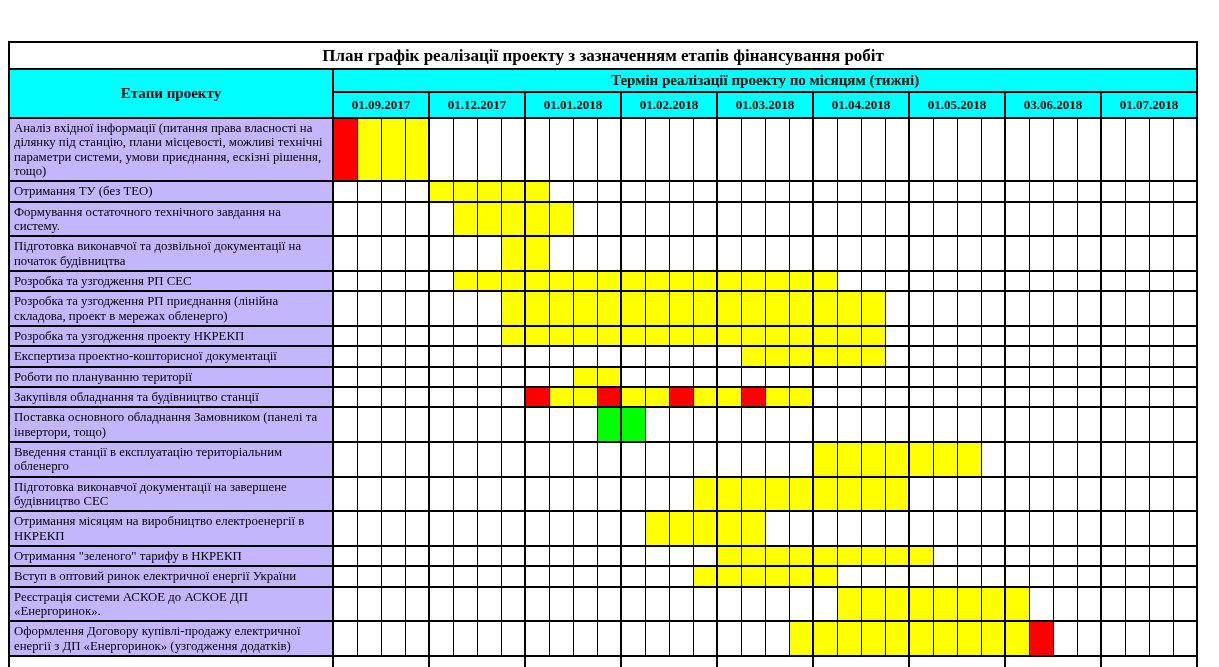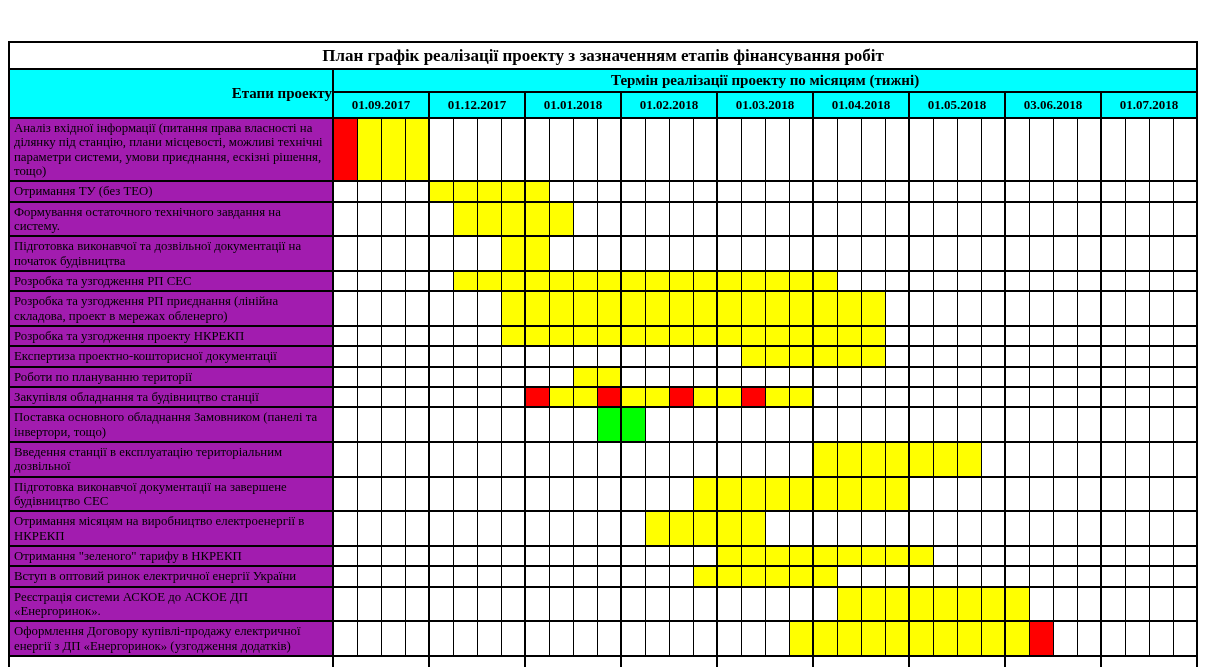--- a/index.html
+++ b/index.html
@@ -8,25 +8,25 @@
   .wrap{margin:5px 8px 0 8px;}
   table{border-collapse:collapse;table-layout:fixed;width:1190px;}
   td,th{border:1px solid #000;padding:0;}
   
   tr>td, tr>th{border-top-width:2px;border-bottom-width:2px;}
   table{border:2px solid #000;}
   .mstart{border-left-width:2px;}
   .title-cell{background:#ffffff;font-weight:bold;font-size:17px;text-align:center;
               height:25px;border-bottom-width:2px;}
   .hdr{background:#00ffff;font-weight:bold;color:#000;}
-  .stages-cell{font-size:15px;text-align:right;vertical-align:middle;}
+  .stages-cell{font-size:15px;text-align:center;vertical-align:middle;}
   .timeline-cell{font-size:15px;height:21px;}
   .mhead{font-size:13px;text-align:center;height:24px;}
   td.label{font-size:12.8px;line-height:1.12;text-align:left;vertical-align:top;
-           padding:2px 4px 2px 4px;background:#a21caf;}
+           padding:2px 4px 2px 4px;background:#c4b5fd;}
   td.week{background:#fff;}
   td.yellow{background:#ffff00;}
   td.red{background:#ff0000;}
   td.green{background:#00ff00;}
   td.emptym{background:#fff;height:24px;}
 </style>
 </head>
 <body>
 
 <div class="page">
@@ -515,21 +515,21 @@
             <td class="week mstart"></td>
             <td class="week"></td>
             <td class="week"></td>
             <td class="week"></td>
             <td class="week mstart"></td>
             <td class="week"></td>
             <td class="week"></td>
             <td class="week"></td>
           </tr>
           <tr>
-            <td class="label">Введення станції в експлуатацію територіальним дозвільної</td>
+            <td class="label">Введення станції в експлуатацію територіальним обленерго</td>
             <td class="week mstart"></td>
             <td class="week"></td>
             <td class="week"></td>
             <td class="week"></td>
             <td class="week mstart"></td>
             <td class="week"></td>
             <td class="week"></td>
             <td class="week"></td>
             <td class="week mstart"></td>
             <td class="week"></td>

